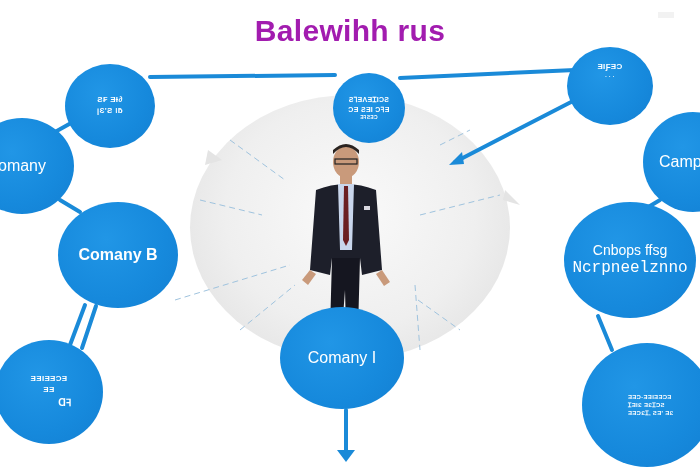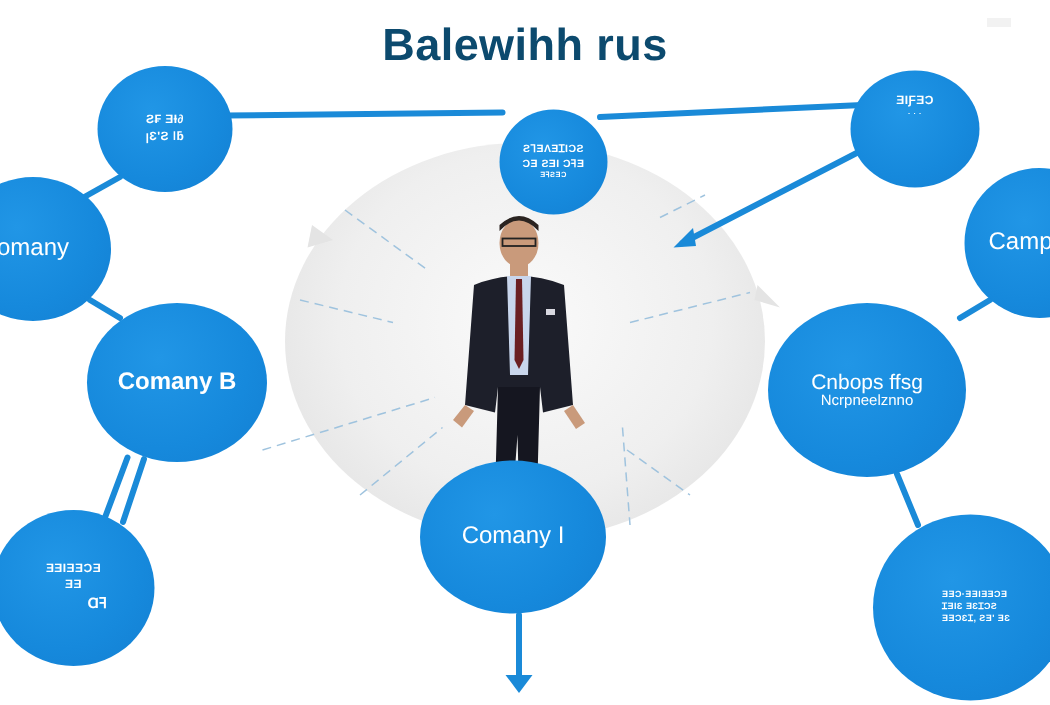--- a/index.html
+++ b/index.html
@@ -4,21 +4,21 @@
 <style>
   html, body { margin: 0; padding: 0; }
   body {
     width: 700px; height: 470px; overflow: hidden; position: relative;
     background: #ffffff;
     font-family: "Liberation Sans", sans-serif;
   }
   .title {
     position: absolute; left: 0; width: 700px; top: 14px; text-align: center;
     font-family: "Liberation Sans", sans-serif; font-weight: bold;
-    font-size: 30px; color: #0c4a6e; letter-spacing: 0.3px;
+    font-size: 30px; color: #a21caf; letter-spacing: 0.3px;
   }
   .connectors { position: absolute; left: 0; top: 0; width: 700px; height: 470px; }
   .hub {
     position: absolute; left: 190px; top: 95px; width: 320px; height: 265px;
     border-radius: 50%;
     background: radial-gradient(ellipse at 50% 45%, #fafafa 0%, #efefef 55%, #dcdcdc 100%);
   }
   .node {
     position: absolute; border-radius: 50%;
     background: radial-gradient(circle at 40% 35%, #2196e6 0%, #1689dc 60%, #137fd2 100%);
@@ -74,21 +74,21 @@
   <rect x="50" y="36" width="12" height="8" fill="#c99a7b"></rect>
   <path d="M26 50 Q56 38 86 50 L92 130 L72 135 L70 118 L42 118 L40 135 L20 130 Z" fill="#1d1f2a"></path>
   <path d="M48 44 L64 44 L62 110 L50 110 Z" fill="#c9d6ec"></path>
   <path d="M54 46 L58 46 L59 100 L56 106 L53 100 Z" fill="#6b1f22"></path>
   <path d="M20 130 L12 140 L18 145 L26 134 Z" fill="#c99a7b"></path>
   <path d="M92 130 L100 142 L94 146 L86 134 Z" fill="#c99a7b"></path>
   <path d="M42 118 L70 118 L68 190 L56 190 L55 150 L52 190 L40 190 Z" fill="#151620"></path>
   <rect x="74" y="66" width="6" height="4" fill="#d8d8e0"></rect>
 </svg>
 
-<div class="node" style="left:65px; top:44px; width:90px; height:84px;">
+<div class="node" style="left:65px; top:64px; width:90px; height:84px;">
   <span class="small">Ƨ₣ ƎƗ∂</span>
   <span class="small">ꞁƐ'Ƨ ǀƃ</span>
 </div>
 
 <div class="node" style="left:333px; top:73px; width:72px; height:70px;">
   <span class="small" style="font-size:7px;">ƧꞀƎɅƎꞮƖƆƧ</span>
   <span class="small" style="font-size:7px;">ƆƎ ƧƎƖ ƆꟻƎ</span>
   <span class="small" style="font-size:5px;">ƎꟻƧƎƆ</span>
 </div>
 
@@ -102,23 +102,23 @@
 </div>
 
 <div class="node" style="left:643px; top:112px; width:100px; height:100px; justify-content:center; align-items:flex-start;">
   <span class="label" style="padding-left:16px;">Camp</span>
 </div>
 
 <div class="node" style="left:58px; top:202px; width:120px; height:106px;font-weight:bold;">
   <span class="label">Comany B</span>
 </div>
 
-<div class="node" style="left:512px; top:202px; width:132px; height:116px;">
+<div class="node" style="left:564px; top:202px; width:132px; height:116px;">
   <span class="label" style="font-size:14px;">Cnbops ffsg</span>
-  <span class="label" style="font-size:10px;">Ncrpneelznno</span>
+  <span class="label" style="font-size:16px;font-family:Liberation Mono, monospace;">Ncrpneelznno</span>
 </div>
 
 <div class="node" style="left:-5px; top:340px; width:108px; height:104px;">
   <span class="small">ƎƎƖƎƎƆƎ</span>
   <span class="small">ƎƎ</span>
   <span class="small" style="font-size:10px;margin-left:32px;">Ɑꟻ</span>
 </div>
 
 <div class="node" style="left:280px; top:307px; width:124px; height:102px;">
   <span class="label">Comany I</span>

